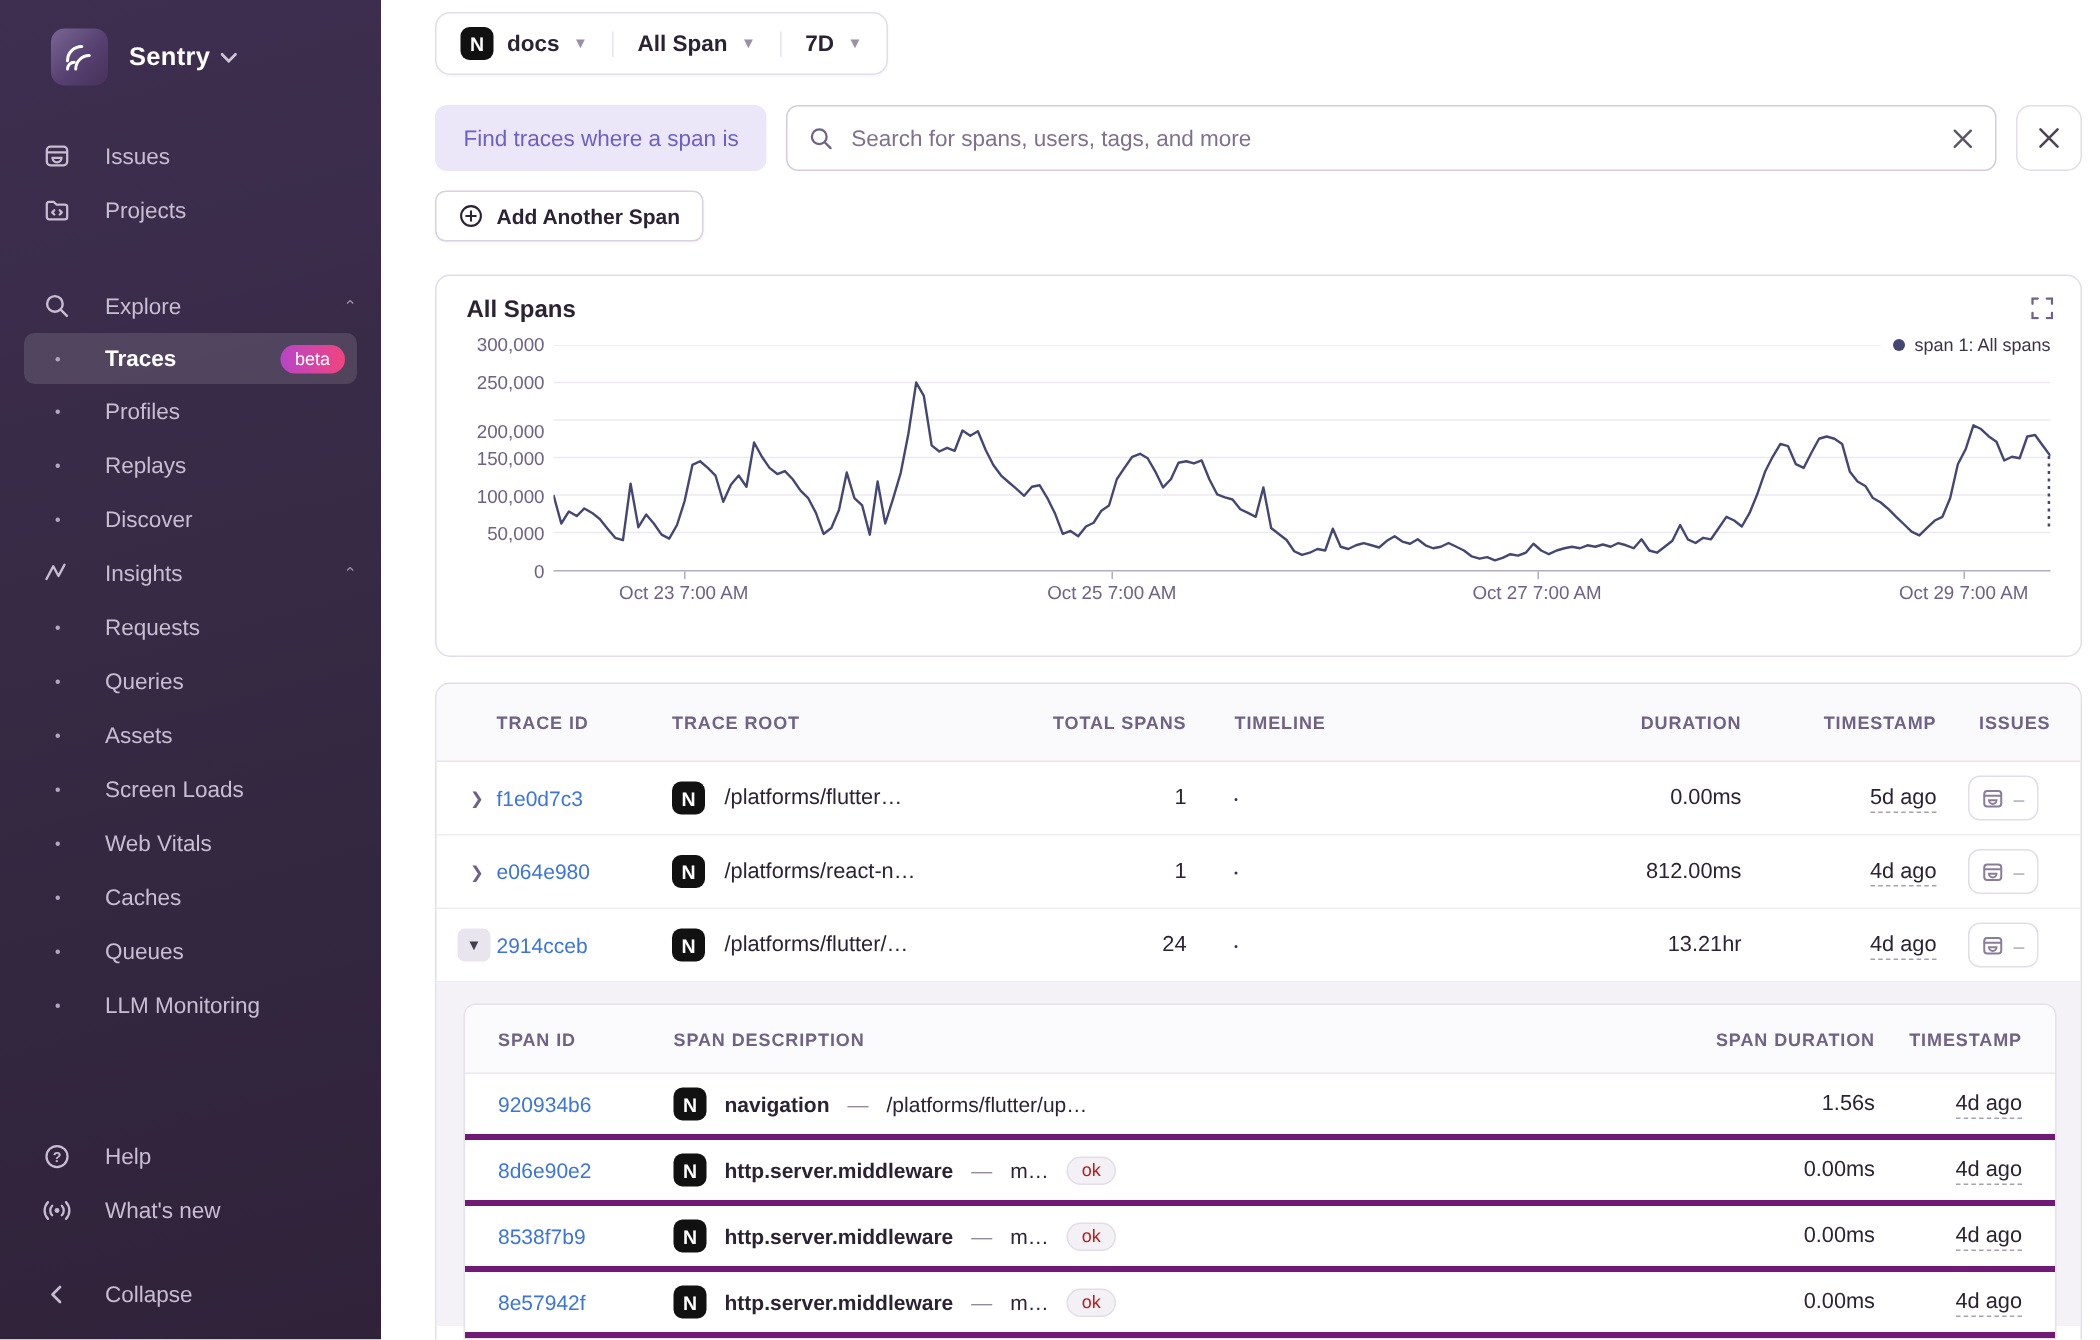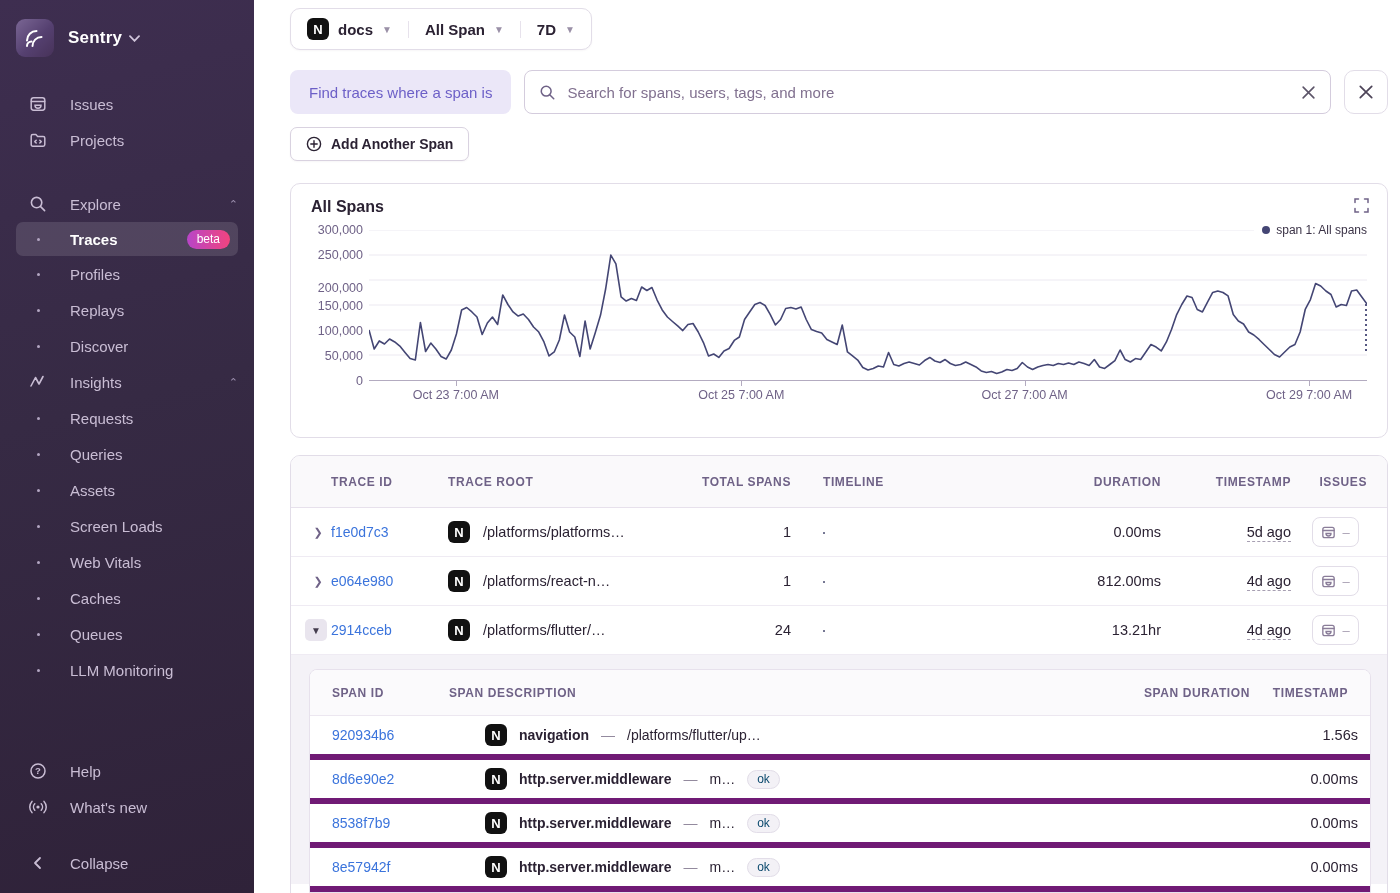--- a/index.html
+++ b/index.html
@@ -10,21 +10,21 @@
     display:flex;
   }
 
   
   .sidebar {
     width:254px; min-width:254px; height:893px;
     background:linear-gradient(165deg,#3e2e50 0%, #362a44 45%, #2f2239 100%);
     color:#c9bdd4; display:flex; flex-direction:column;
     padding:16px 0 12px 0;
   }
-  .org-row { display:flex; align-items:center; gap:14px; padding:0 16px 0 16px; height:44px; }
+  .org-row { display:flex; align-items:center; gap:14px; padding:0 16px 0 34px; height:44px; }
   .org-logo {
     width:38px; height:38px; border-radius:9px;
     background:linear-gradient(135deg,#7a6694 0%, #554070 55%, #473259 100%);
     display:flex; align-items:center; justify-content:center;
   }
   .org-name { color:#ffffff; font-size:17px; font-weight:bold; letter-spacing:.2px; display:flex; align-items:center; gap:7px; }
   .nav { display:flex; flex-direction:column; margin-top:26px; flex:1 1 auto; }
   .nav-item {
     height:36px; display:flex; align-items:center; gap:0;
     padding:0 16px 0 28px; font-size:15px; color:#c9bdd4; cursor:pointer;
@@ -137,27 +137,27 @@
     width:47px; height:30px; border:1px solid #e2dde8; border-radius:8px; background:#fff;
     display:flex; align-items:center; justify-content:center; gap:6px; color:#8a7d99; cursor:pointer;
   }
   .iss-dash { color:#a79fb2; font-size:13px; }
 
   
   .expanded { background:#f4f2f7; padding:14px 16px 0 18px; height:229px; }
   .span-card { background:#fff; border:1px solid #e7e1ec; border-radius:8px 8px 0 0; overflow:hidden; }
   .s-grid { display:grid; grid-template-columns:117px 375px 240px 186px 98px; align-items:center; padding:0 26px 0 22px; }
   .s-head { height:46px; background:#fbfafc; border-bottom:1px solid #ece7f0; }
-  .s-row { height:44px; border-bottom:6px solid #701a75;gap:36px; }
+  .s-row { height:44px; border-bottom:4px solid #701a75; }
   .desc-cell { display:flex; align-items:center; gap:12px; font-size:14px; }
   .desc-cell .op { font-weight:bold; white-space:nowrap; }
   .desc-cell .sep { color:#938a9e; }
   .desc-cell .dsc { color:#2b2233; white-space:nowrap; }
   .ok-pill {
-    font-size:12px; color:#0c4a6e; background:#f3f1f6; border:1px solid #e2dde8;
+    font-size:12px; color:#b91c1c; background:#f3f1f6; border:1px solid #e2dde8;
     padding:1px 9px 2px; border-radius:10px;
   }
   .s-track { position:relative; height:16px; background:#e9e6ef; border-radius:2px; width:240px; }
   .s-tick { position:absolute; top:0; bottom:0; width:4px; background:#32355e; left:var(--tick); }
 
   .bottom-strip { width:1098px; height:6px; background:#17161a; }
 
   svg.ic { display:block; }
 </style>
 </head>
@@ -440,21 +440,21 @@
       <span class="th r">DURATION</span>
       <span class="th r">TIMESTAMP</span>
       <span class="th iss">ISSUES</span>
     </div>
 
     <div class="t-grid t-row">
       <span class="chev-cell">❯</span>
       <a class="tid">f1e0d7c3</a>
       <span class="root-cell">
           <span class="n-icon">N</span>
-          <span>/platforms/platforms…</span>
+          <span>/platforms/flutter…</span>
         </span>
       <span class="num-cell">1</span>
       <span class="tl-cell"><span class="tl-track"><span class="tl-fill" style="--left: 0%; --w: 100%;"></span></span></span>
       <span class="dur-cell">0.00ms</span>
       <span class="ts-cell"><span>5d ago</span></span>
       <span class="iss-cell">
           <span class="iss-btn">
         <svg class="ic" width="15" height="15" viewBox="0 0 18 18" fill="none" stroke="#8a7d99" stroke-width="1.6" stroke-linecap="round">
               <rect x="2.2" y="2.8" width="13.6" height="12.4" rx="2.4"></rect>
               <path d="M2.4 6.6h13.2"></path>

